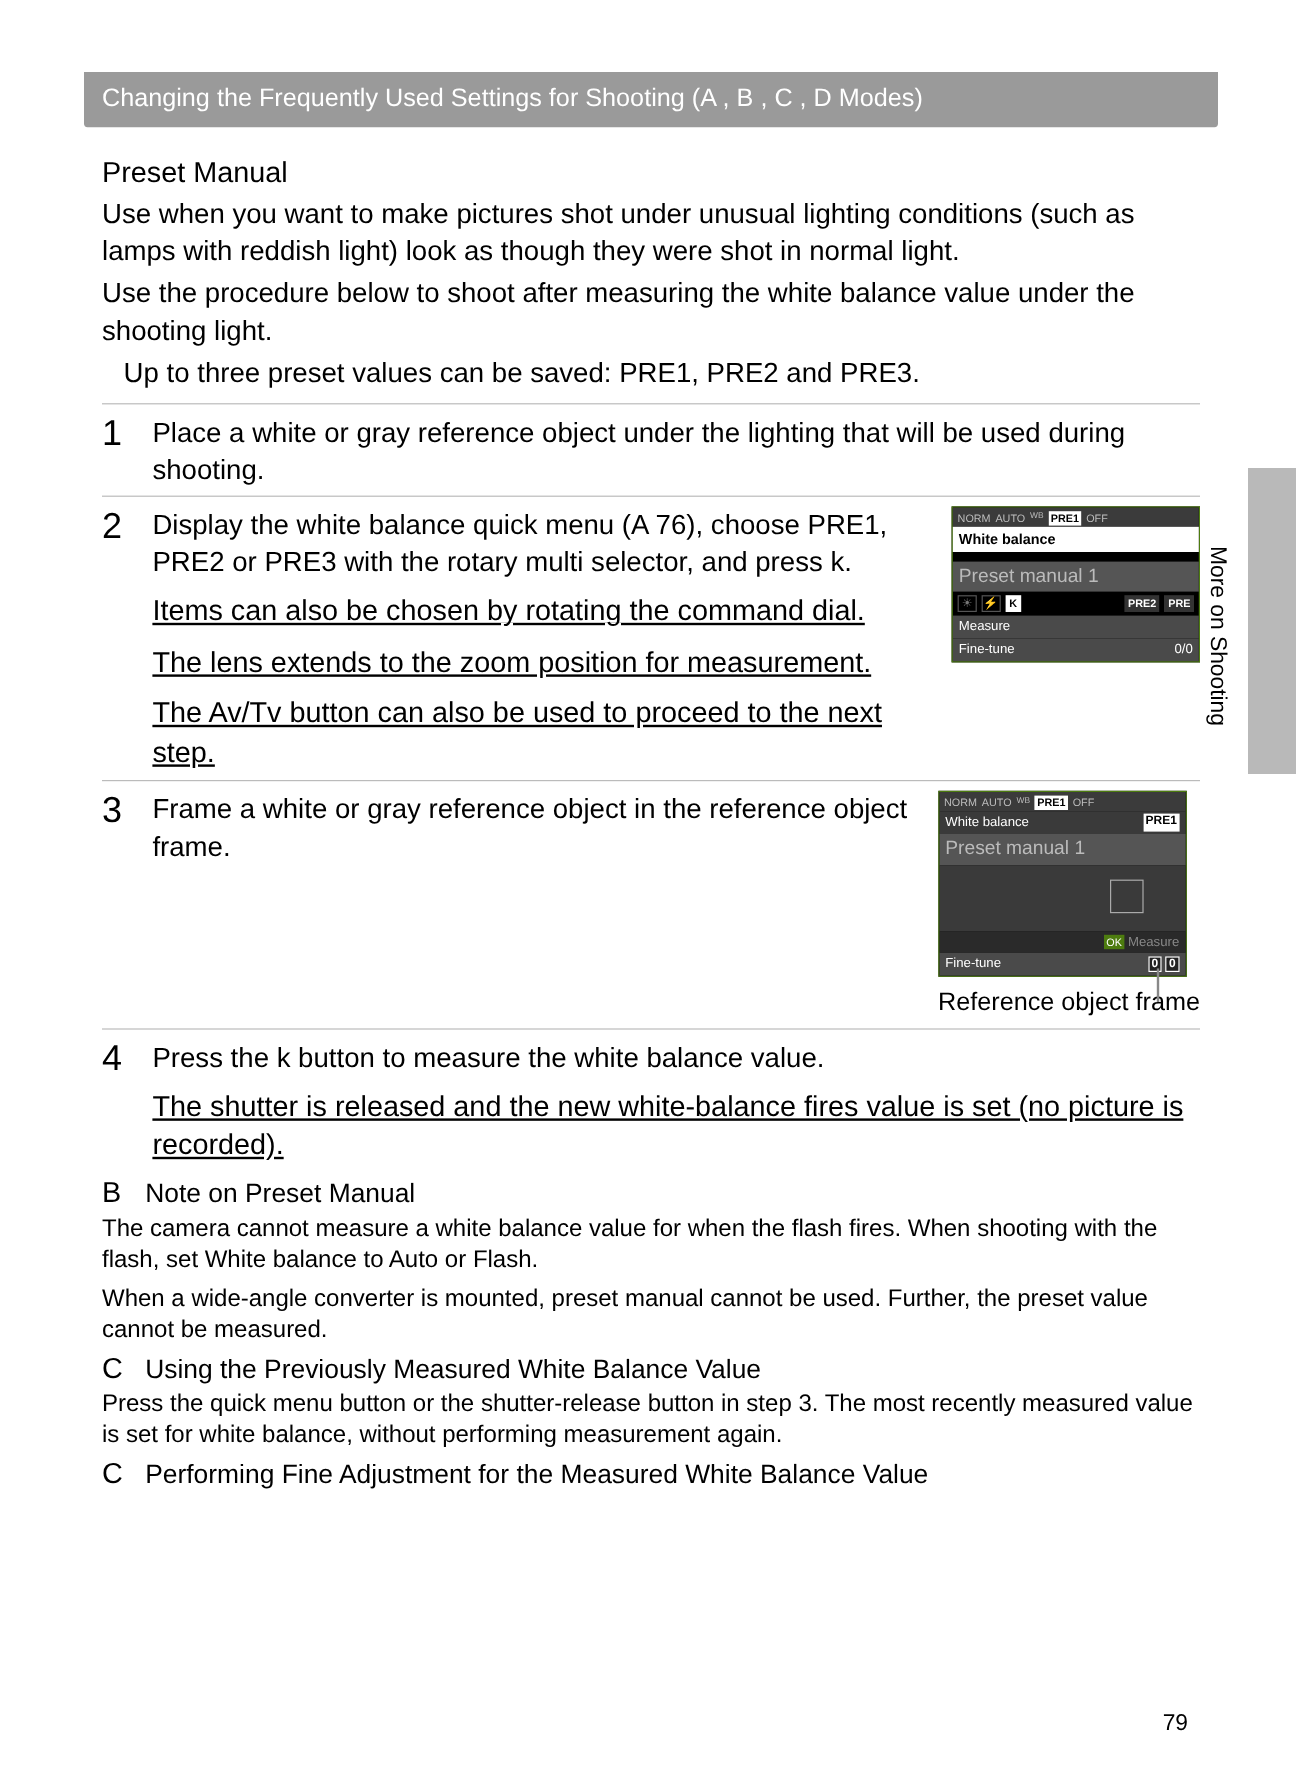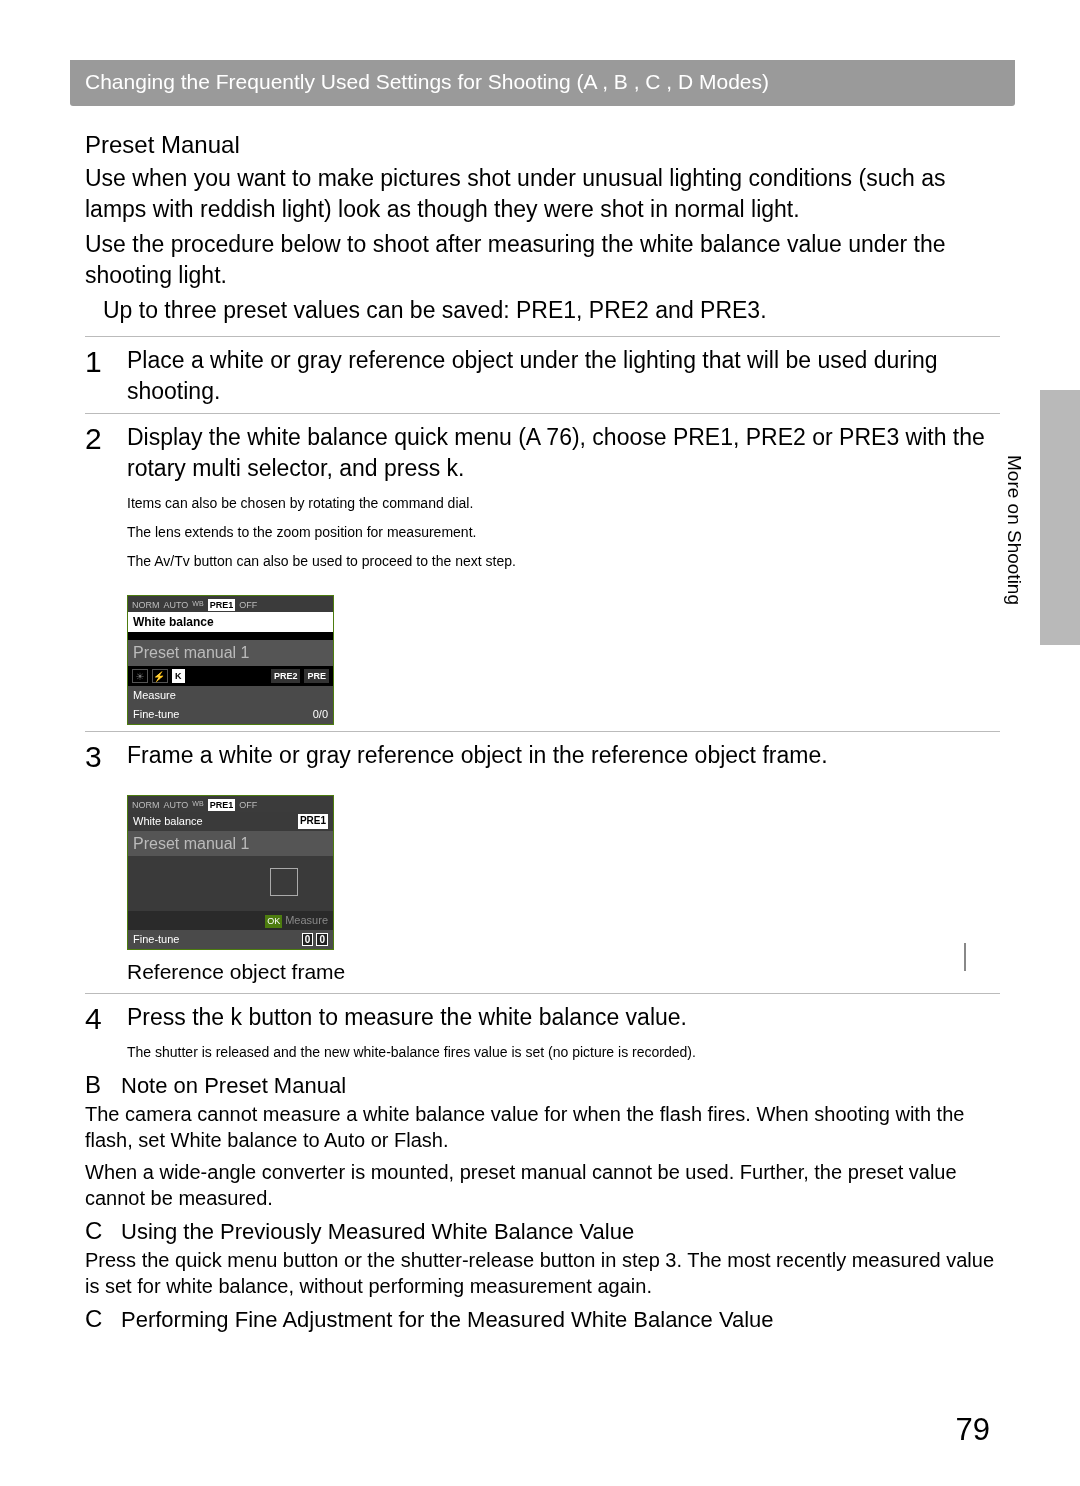--- a/index.html
+++ b/index.html
@@ -53,29 +53,29 @@
     flex-shrink: 0;
     line-height: 1;
     padding-top: 2px;
   }
   .step-body {
     flex: 1;
     font-size: 23px;
     line-height: 1.35;
   }
   .step-sub {
-    font-size: 14px;
+    font-size: 24px;
     line-height: 1.35;
     margin-top: 10px;
     padding-right: 10px;
+    text-decoration: underline;
   }
   .step-with-fig {
     display: flex;
     gap: 24px;
-    flex-direction: column;
   }
   .step-with-fig .text-col { flex: 1; }
   .fig-col { flex-shrink: 0; }
   .lcd {
     width: 205px;
     background: #000;
     color: #fff;
     font-size: 11px;
     border: 1px solid #4d7c0f;
   }
@@ -190,21 +190,21 @@
     position: absolute;
     right: 55px;
     top: 455px;
     font-size: 19px;
     writing-mode: vertical-rl;
   }
   .page-num {
     position: absolute;
     right: 90px;
     bottom: 38px;
-    font-size: 31px;
+    font-size: 19px;
   }
   .ok-box{
     display:inline-block;
     background:#4d7c0f; color:#fff;
     font-size:9px; padding:0 2px;
     margin-right:3px;
   }
   .pre-badge{
     background:#fff; color:#000;
     font-size:10px; font-weight:bold;

